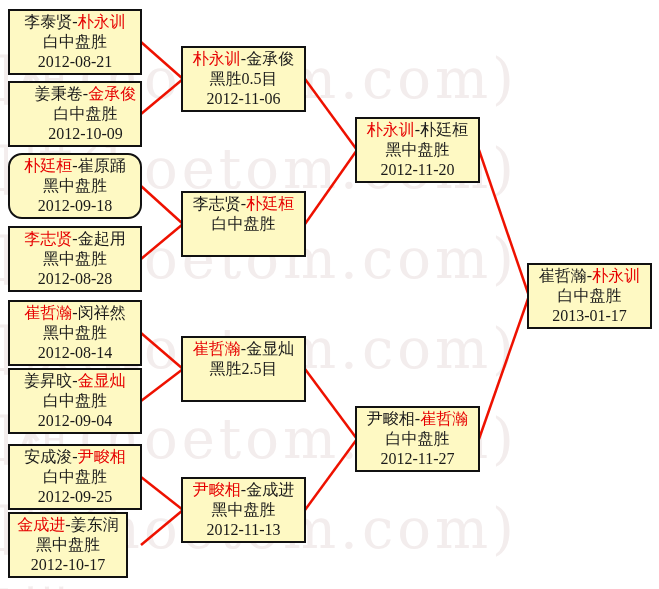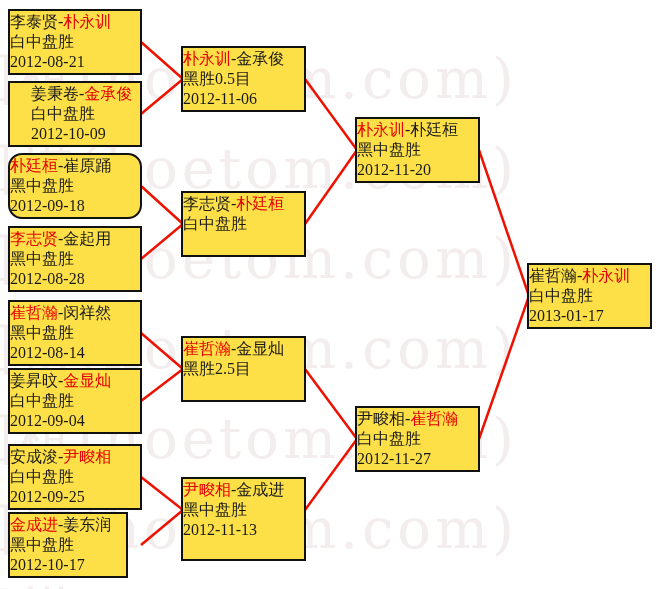--- a/index.html
+++ b/index.html
@@ -30,23 +30,24 @@
     user-select:none;
   }
   #lines{
     position:absolute;left:0;top:0;
     width:659px;height:589px;
     z-index:1;
   }
   .match{
     position:absolute;
     z-index:2;
-    background:#fde047;
+    background:#fef9c3;
     border:2px solid var(--border);
     box-sizing:border-box;
+    text-align:center;
     font-size:16px;
     line-height:20px;
     padding-top:1px;
     color:var(--text);
   }
   .match .win{color:var(--red);}
 </style>
 </head>
 <body>
 
@@ -120,21 +121,21 @@
       <div>2012-11-06</div>
     </div>
     <div class="match" style="left: 181px; top: 191px; width: 125px; height: 66px;">
       <div><span>李志贤</span><span>-</span><span class="win">朴廷桓</span></div>
       <div>白中盘胜</div>
     </div>
     <div class="match" style="left: 181px; top: 336px; width: 125px; height: 66px;">
       <div><span class="win">崔哲瀚</span><span>-</span><span>金显灿</span></div>
       <div>黑胜2.5目</div>
     </div>
-    <div class="match" style="left: 181px; top: 477px; width: 125px; height: 84px;">
+    <div class="match" style="left: 181px; top: 477px; width: 125px; height: 66px;">
       <div><span class="win">尹畯相</span><span>-</span><span>金成进</span></div>
       <div>黑中盘胜</div>
       <div>2012-11-13</div>
     </div>
     <div class="match" style="left: 355px; top: 117px; width: 125px; height: 66px;">
       <div><span class="win">朴永训</span><span>-</span><span>朴廷桓</span></div>
       <div>黑中盘胜</div>
       <div>2012-11-20</div>
     </div>
     <div class="match" style="left: 355px; top: 406px; width: 125px; height: 66px;">

